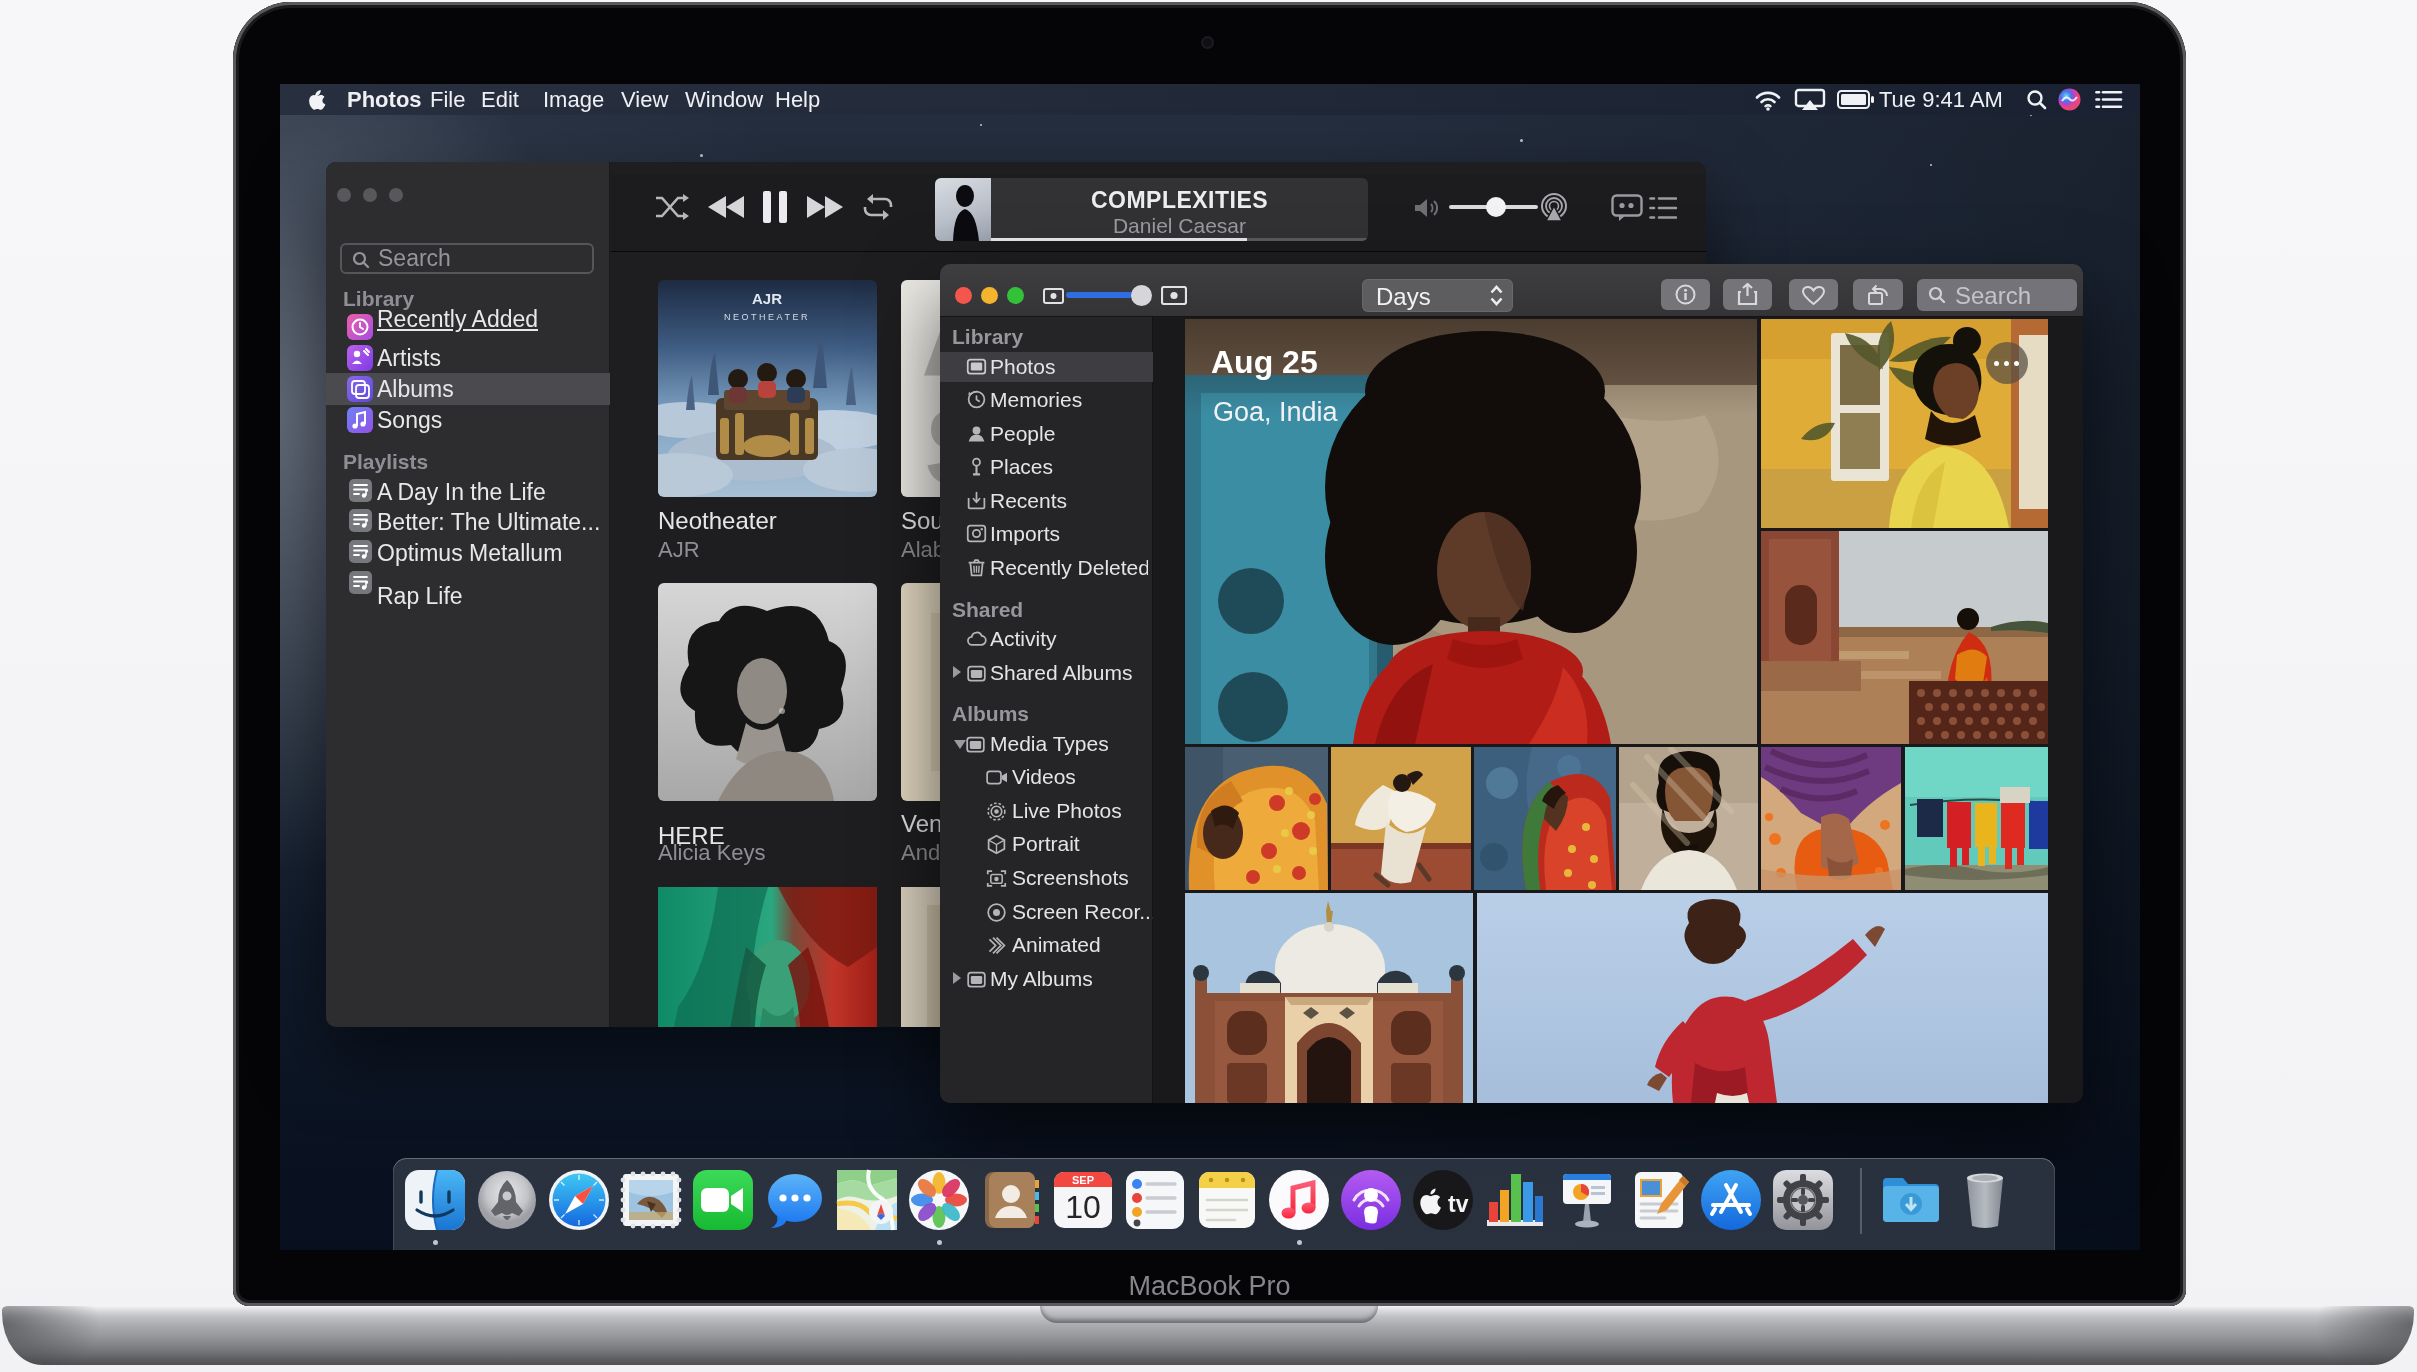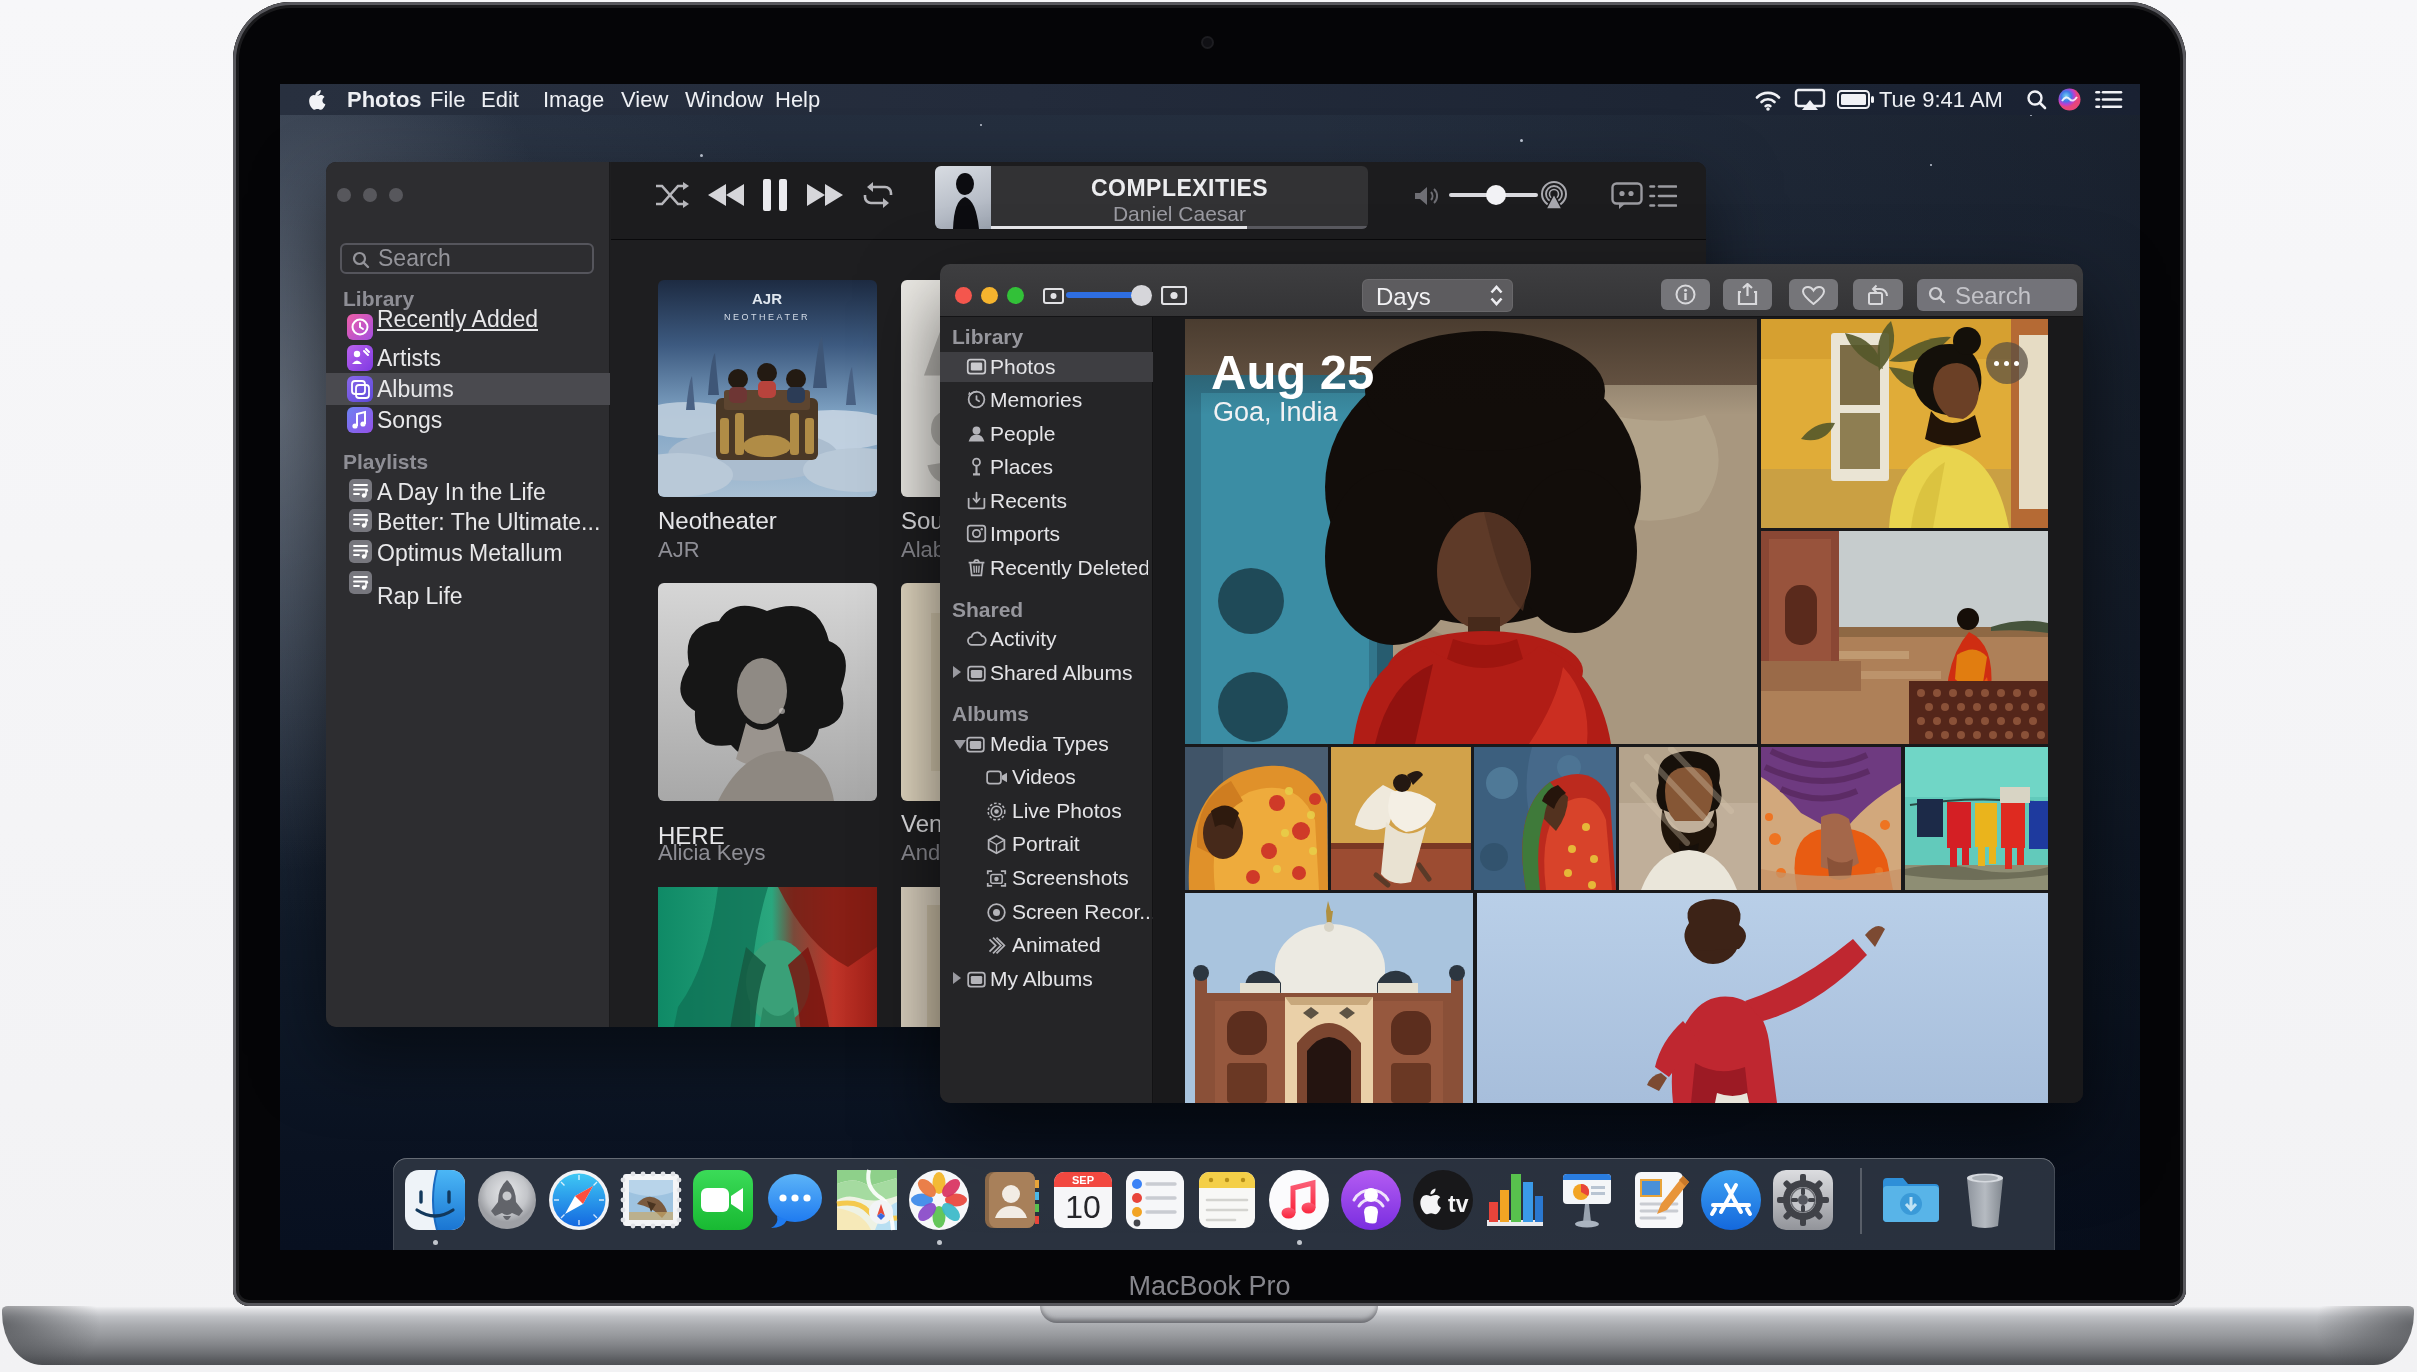--- a/index.html
+++ b/index.html
@@ -46,21 +46,21 @@
   #msidebar { position:absolute; left:0; top:0; width:284px; height:865px;
     background:#2d2d30; border-right:1px solid #1a1a1c; }
   .mdot { position:absolute; top:26px; width:14px; height:14px; border-radius:50%; background:#57575c; }
   #msearch { position:absolute; left:14px; top:81px; width:254px; height:31px; border-radius:6px;
     border:2px solid #55555c; color:#94949a; font-size:23px; line-height:27px; }
   .mhead { position:absolute; left:17px; color:#8e8e95; font-size:21px; font-weight:bold; }
   .mrow { position:absolute; left:51px; color:#e8e8ea; font-size:23px; white-space:nowrap; overflow:hidden; max-width:230px; }
   .micon { position:absolute; left:21px; width:26px; height:26px; border-radius:6px; }
   .plicon { position:absolute; left:23px; width:23px; height:23px; border-radius:5px; background:#77777e; }
   #mmain { position:absolute; left:285px; top:0; width:1095px; height:865px; background:#1e1e20; }
-  #mtopbar { position:absolute; left:0; top:0; width:1095px; height:78px; background:#1c1c1e;
+  #mtopbar { position:absolute; left:0; top:12px; width:1095px; height:78px; background:#1c1c1e;
     border-bottom:1px solid #09090b; }
   #nowplaying { position:absolute; left:324px; top:4px; width:433px; height:63px; background:#323234;
     border-radius:6px; overflow:hidden; }
 
   
   #photos { position:absolute; left:940px; top:264px; width:1143px; height:839px;
     border-radius:10px; background:#1a1a1c; box-shadow:0 35px 80px rgba(0,0,0,0.62); overflow:hidden; }
   #ptitle { position:absolute; left:0; top:0; width:1143px; height:53px;
     background:linear-gradient(180deg,#3e3e40 0%,#343436 100%); border-bottom:1px solid #141416; }
   .tl { position:absolute; top:23px; width:17px; height:17px; border-radius:50%; }
@@ -459,21 +459,21 @@
           <path d="M262 340 q36 18 76 0 l-6 -20 q-30 12 -64 0 Z" fill="#9e150f"></path>
           <rect x="0" y="0" width="572" height="96" fill="url(#scrim)"></rect>
           <defs>
               <linearGradient id="scrim" x1="0" y1="0" x2="0" y2="1">
             <stop offset="0" stop-color="rgba(16,12,8,0.38)"></stop>
                 <stop offset="1" stop-color="rgba(16,12,8,0)"></stop>
           </linearGradient>
             </defs>
         </svg>
       </div>
-      <div class="abs" style="left:57px;top:27px;color:#fff;font-size:49px;font-weight:bold;">Aug 25</div>
+      <div class="abs" style="left:57px;top:27px;color:#fff;font-size:32px;font-weight:bold;">Aug 25</div>
       <div class="abs" style="left:59px;top:80px;color:#f2f2f4;font-size:27px;">Goa, India</div>
 
       <div class="ph" style="left:607px;top:2px;width:287px;height:209px;">
         <svg width="287" height="209" viewBox="0 0 287 209">
           <rect width="287" height="209" fill="#e0ac38"></rect>
           <rect x="0" y="0" width="287" height="40" fill="#d6a030"></rect>
           <rect x="0" y="150" width="287" height="59" fill="#caa043"></rect>
           <rect x="70" y="14" width="58" height="148" rx="3" fill="#eae4d4"></rect>
           <rect x="79" y="26" width="40" height="60" fill="#7c6c46"></rect>
           <rect x="79" y="94" width="40" height="56" fill="#8e7e52"></rect>

